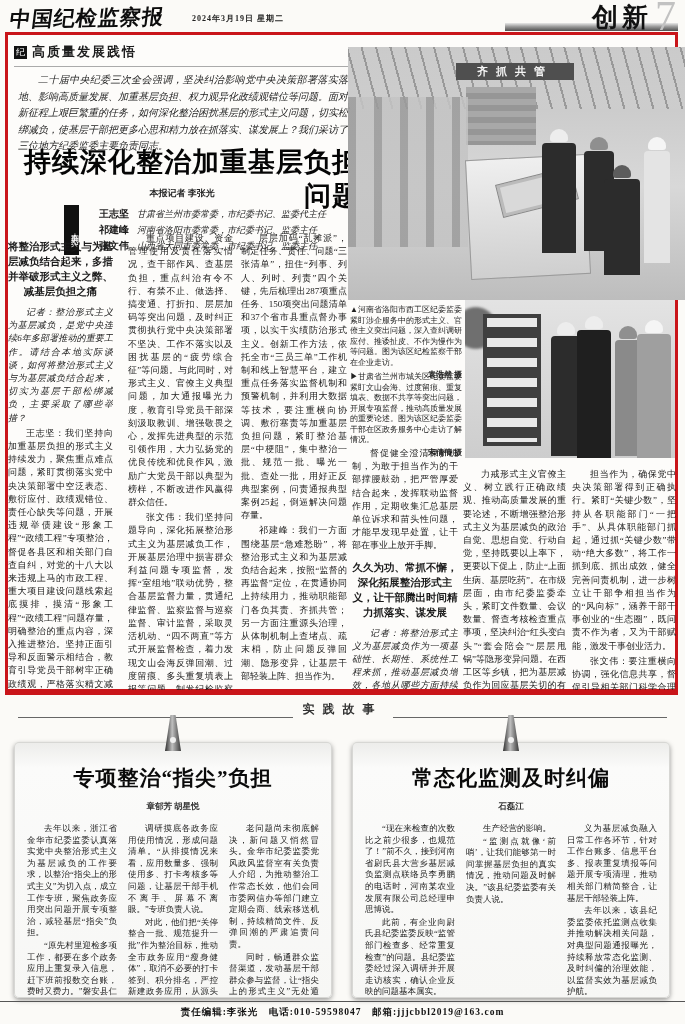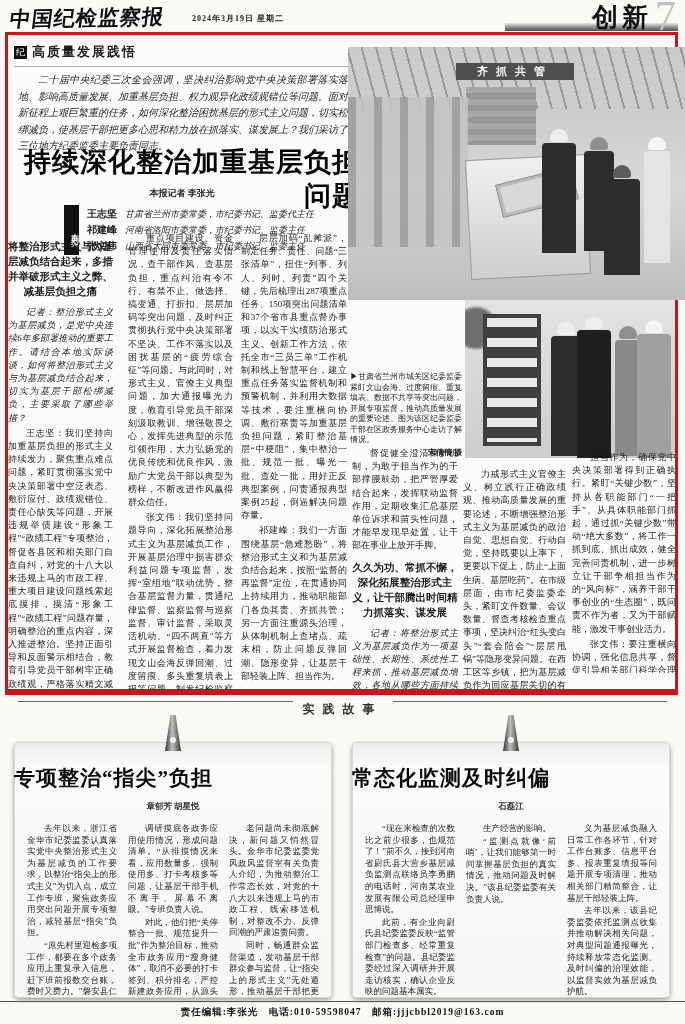--- a/index.html
+++ b/index.html
@@ -22,32 +22,32 @@
   .kicker-txt { font-size:13px; font-weight:900; letter-spacing:2px; }
 
   .intro { position:absolute; left:10px; top:37px; width:330px; font-size:10px; line-height:16.5px; font-style:italic; text-align:justify; text-indent:2em; color:#222; }
 
   .headline { position:absolute; left:8px; top:110px; width:344px; text-align:right; font-size:27px; font-weight:900; letter-spacing:1px; line-height:34px; color:#050505; }
   .mainbyline { position:absolute; left:2px; top:152px; width:344px; text-align:center; font-size:9px; font-weight:bold; color:#222; }
 
   .guests { position:absolute; left:56px; top:170px; width:280px; display:flex; gap:8px; }
   .guests-tab { width:15px; background:#111; color:#fff; writing-mode:vertical-rl; text-orientation:upright; font-size:8px; letter-spacing:2px; text-align:center; padding:3px 0; }
   .guest-rows { display:flex; flex-direction:column; justify-content:space-between; padding:1px 0; }
-  .guest { font-size:9px; line-height:15px; white-space:nowrap; }
+  .guest { font-size:9px; line-height:15px; white-space:nowrap;margin-left:12px; }
   .guest b { font-size:10px; margin-right:8px; }
   .guest i { font-style:italic; color:#222; }
 
   
   .col { position:absolute; top:197px; height:458px; overflow:hidden; font-size:9px; line-height:13.2px; text-align:justify; color:#1a1a1a; }
   .c1 { left:0;   width:105px; }
   .c2 { left:120px; width:105px; }
   .c3 { left:233px; width:106px; }
   .c4 { left:344px; top:412px; height:243px; width:106px; }
   .c5 { left:455px; top:433px; height:222px; width:103px; }
-  .c6 { left:564px; top:416px; height:222px; width:104px; }
+  .c6 { left:564px; top:433px; height:222px; width:104px; }
   .col p { text-indent:2em; margin-bottom:2px; }
   .col p.q { font-style:italic; }
   .col p.sub { text-indent:0; text-align:center; font-weight:900; font-size:10.5px; line-height:15px; margin:7px 0; }
 
   
   .photo1 { position:absolute; left:340px; top:12px; width:348px; height:253px; background:linear-gradient(to bottom,#c2c2c2 0%,#d8d8d8 55%,#bdbdbd 100%); overflow:hidden; }
   .p1-roof { position:absolute; left:0; top:0; width:100%; height:62px; background:repeating-linear-gradient(75deg,#8e8e8e 0 2px,#cdcdcd 2px 14px); opacity:.8; }
   .p1-banner { position:absolute; left:108px; top:16px; width:118px; height:17px; background:#4f4f4f; color:#f4f4f4; font-size:11px; font-weight:bold; letter-spacing:8px; text-align:center; line-height:17px; }
   .p1-door { position:absolute; left:118px; top:40px; width:70px; height:58px; background:repeating-linear-gradient(to bottom,#a8a8a8 0 6px,#969696 6px 12px); }
   .p1-mach { position:absolute; left:0; top:50px; width:120px; height:150px; background:repeating-linear-gradient(to right,#9b9b9b 0 8px,#c4c4c4 8px 26px); opacity:.85; }
@@ -68,30 +68,30 @@
   .p2-f1 { left:86px;  top:36px; height:120px; width:30px; }
   .p2-f2 { left:112px; top:30px; height:128px; width:34px; background:#1f1f1f; }
   .p2-f3 { left:150px; top:40px; height:116px; width:26px; background:#8a8a8a; }
   .p2-f4 { left:172px; top:34px; height:124px; width:34px; background:#9f9f9f; }
 
   .caption { position:absolute; left:342px; width:112px; font-size:8px; line-height:10.5px; text-align:justify; color:#222; }
   .cap1 { top:270px; } .cap2 { top:337px; }
   .credit { display:block; text-align:right; font-weight:bold; margin-top:2px; }
 
   
-  .divider { position:absolute; left:18px; top:701px; width:649px; display:flex; align-items:flex-start; gap:10px; }
+  .divider { position:absolute; left:18px; top:701px; width:649px; display:flex; align-items:flex-end; gap:10px; }
   .divider::before,.divider::after { content:""; flex:1; border-top:1px solid #666; }
   .divider span { font-size:12px; font-weight:900; letter-spacing:8px; color:#333; }
 
   
   .card { position:absolute; top:742px; width:318px; height:256px; background:linear-gradient(to bottom,#ececea 0,#fbfbfa 26px,#f7f7f5 100%); border-radius:5px; box-shadow:0 2px 5px rgba(0,0,0,.38), inset 0 0 0 1px #d7d7d4; }
   .card-l { left:14px; } .card-r { left:352px; }
   .clip { position:absolute; left:50%; top:-27px; transform:translateX(-50%); width:16px; height:36px; background:linear-gradient(to right,#2e2e2e,#bfbfbf 45%,#3a3a3a); clip-path:polygon(34% 0,66% 0,100% 100%,0 100%); }
   .clip::after { content:""; position:absolute; left:50%; top:22px; transform:translateX(-50%); width:6px; height:6px; border-radius:50%; background:#efefef; }
-  .card-title { margin-top:22px; text-align:left; font-size:21px; font-weight:900; letter-spacing:1px; color:#0a0a0a; }
+  .card-title { margin-top:22px; text-align:center; font-size:21px; font-weight:900; letter-spacing:1px; color:#0a0a0a; }
   .card-byline { margin-top:9px; text-align:center; font-size:8.5px; font-weight:bold; color:#333; }
   .card-cols { display:flex; gap:11px; padding:10px 13px 0 13px; height:184px; overflow:hidden; }
   .ccol { flex:1; font-size:8.5px; line-height:11.6px; text-align:justify; overflow:hidden; }
   .ccol p { text-indent:2em; margin-bottom:1px; }
 
   
   .footer { position:absolute; left:0; top:1001px; width:685px; border-top:1px solid #555; }
   .footer div { margin-top:4px; text-align:center; font-size:9.5px; font-weight:bold; letter-spacing:1px; color:#111; }
 </style>
 </head>
@@ -143,20 +143,24 @@
     <div class="p2-plant"></div>
     <div class="p2-shelf">
         <div class="p2-slots"></div>
       </div>
     <div class="figure p2-f1"></div>
     <div class="figure p2-f2"></div>
     <div class="figure fg2 p2-f3"></div>
     <div class="figure fg4 p2-f4"></div>
   </div>
 
+  <div class="caption cap1">
+    <span>▲河南省洛阳市西工区纪委监委紧盯涉企服务中的形式主义、官僚主义突出问题，深入查纠调研应付、推诿扯皮、不作为慢作为等问题。图为该区纪检监察干部在企业走访。</span>
+    <span class="credit">袁浩然 摄</span>
+  </div>
   <div class="caption cap2">
     <span>▶甘肃省兰州市城关区纪委监委紧盯文山会海、过度留痕、重复填表、数据不共享等突出问题，开展专项监督，推动高质量发展的重要论述。图为该区纪委监委干部在区政务服务中心走访了解情况。</span>
     <span class="credit">宋倩倩 摄</span>
   </div>
 
   <div class="col c1">
     <p class="sub">将整治形式主义与为基层减负结合起来，多措并举破形式主义之弊、减基层负担之痛</p>
     <p class="q">记者：整治形式主义为基层减负，是党中央连续6年多部署推动的重要工作。请结合本地实际谈谈，如何将整治形式主义与为基层减负结合起来，切实为基层干部松绑减负，主要采取了哪些举措？</p>
     <p>王志坚：我们坚持向加重基层负担的形式主义持续发力，聚焦重点难点问题，紧盯贯彻落实党中央决策部署中空泛表态、敷衍应付、政绩观错位、责任心缺失等问题，开展违规举债建设“形象工程”“政绩工程”专项整治，督促各县区和相关部门自查自纠，对党的十八大以来违规上马的市政工程、重大项目建设问题线索起底摸排，摸清“形象工程”“政绩工程”问题存量，明确整治的重点内容，深入推进整治。坚持正面引导和反面警示相结合，教育引导党员干部树牢正确政绩观，严格落实精文减会“硬杠杠”，突出“只减不增”持续精简文件，完善以上率下常态化督导机制，坚决防止文山会海反弹回潮、明减暗增。</p>
   </div>
@@ -197,21 +201,21 @@
       <p>去年以来，浙江省金华市纪委监委认真落实党中央整治形式主义为基层减负的工作要求，以整治“指尖上的形式主义”为切入点，成立工作专班，聚焦政务应用突出问题开展专项整治，减轻基层“指尖”负担。</p>
       <p>“原先村里迎检多项工作，都要在多个政务应用上重复录入信息，赶下班前报数交台账，费时又费力。”磐安县仁川镇驻村干部告诉记者，开展专项整治后，手机上的政务APP、考核留痕要求等减少了，有更多时间和精力走村串户。</p>
 
     </div>
     <div class="ccol">
       <p>调研摸底各政务应用使用情况，形成问题清单。“从排摸情况来看，应用数量多、强制使用多、打卡考核多等问题，让基层干部手机不离手、屏幕不离眼。”专班负责人说。</p>
       <p>对此，他们把“关停整合一批、规范提升一批”作为整治目标，推动全市政务应用“瘦身健体”，取消不必要的打卡签到、积分排名，严控新建政务应用，从源头上为基层减负。</p>
 
     </div>
     <div class="ccol">
-      <p>老问题尚未彻底解决，新问题又悄然冒头。金华市纪委监委党风政风监督室有关负责人介绍，为推动整治工作常态长效，对党的十八大以来违规上马的市政工程、线索移送机制，对整改不力、反弹回潮的严肃追责问责。</p>
+      <p>老问题尚未彻底解决，新问题又悄然冒头。金华市纪委监委党风政风监督室有关负责人介绍，为推动整治工作常态长效，他们会同市委网信办等部门建立定期会商、线索移送机制，持续精简文件、反弹回潮的严肃追责问责。</p>
       <p>同时，畅通群众监督渠道，发动基层干部群众参与监督，让“指尖上的形式主义”无处遁形，推动基层干部把更多精力用到为民服务、推动发展上。</p>
     </div>
   </div>
 </div>
 
 <div class="card card-r">
   <div class="clip"></div>
   <div class="card-title">常态化监测及时纠偏</div>
   <div class="card-byline">石磊江</div>
   <div class="card-cols">

